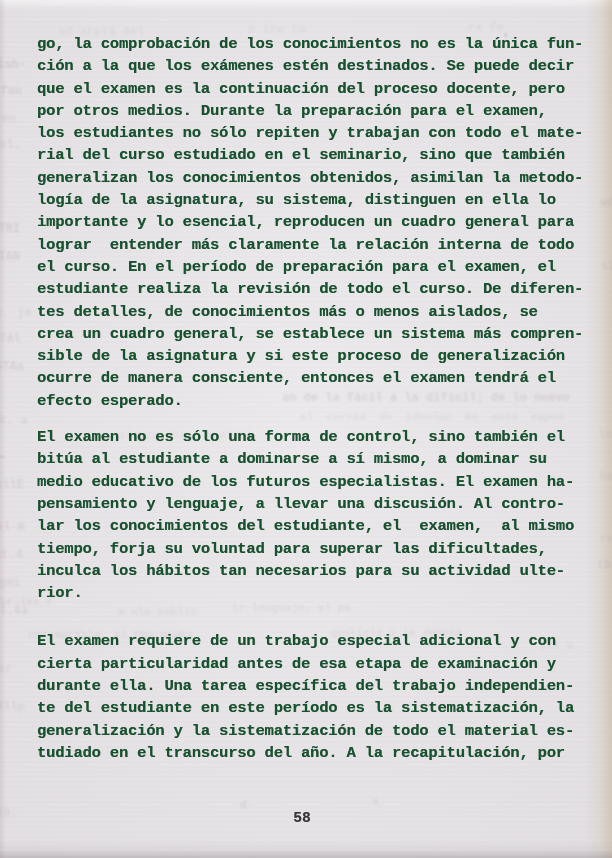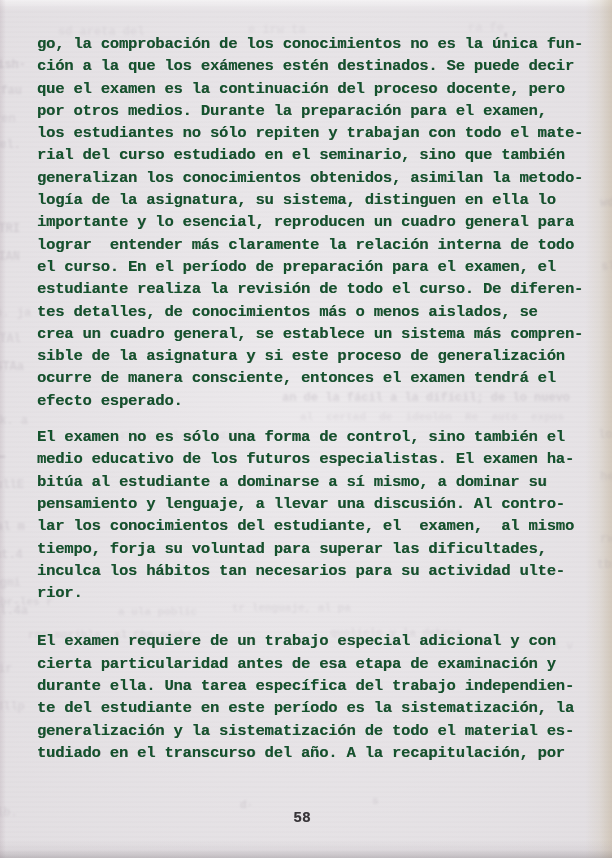--- a/index.html
+++ b/index.html
@@ -126,22 +126,22 @@
         <div class="text-line">el curso. En el período de preparación para el examen, el</div>
         <div class="text-line">estudiante realiza la revisión de todo el curso. De diferen-</div>
         <div class="text-line">tes detalles, de conocimientos más o menos aislados, se</div>
         <div class="text-line">crea un cuadro general, se establece un sistema más compren-</div>
         <div class="text-line">sible de la asignatura y si este proceso de generalización</div>
         <div class="text-line">ocurre de manera consciente, entonces el examen tendrá el</div>
         <div class="text-line">efecto esperado.</div>
       </div>
       <div class="paragraph gap-large">
         <div class="text-line">El examen no es sólo una forma de control, sino también el</div>
+        <div class="text-line">bitúa al estudiante a dominarse a sí mismo, a dominar su</div>
         <div class="text-line">medio educativo de los futuros especialistas. El examen ha-</div>
-        <div class="text-line">bitúa al estudiante a dominarse a sí mismo, a dominar su</div>
         <div class="text-line">pensamiento y lenguaje, a llevar una discusión. Al contro-</div>
         <div class="text-line">lar los conocimientos del estudiante, el  examen,  al mismo</div>
         <div class="text-line">tiempo, forja su voluntad para superar las dificultades,</div>
         <div class="text-line">inculca los hábitos tan necesarios para su actividad ulte-</div>
         <div class="text-line">rior.</div>
       </div>
       <div class="paragraph">
         <div class="text-line">El examen requiere de un trabajo especial adicional y con</div>
         <div class="text-line">cierta particularidad antes de esa etapa de examinación y</div>
         <div class="text-line">durante ella. Una tarea específica del trabajo independien-</div>

